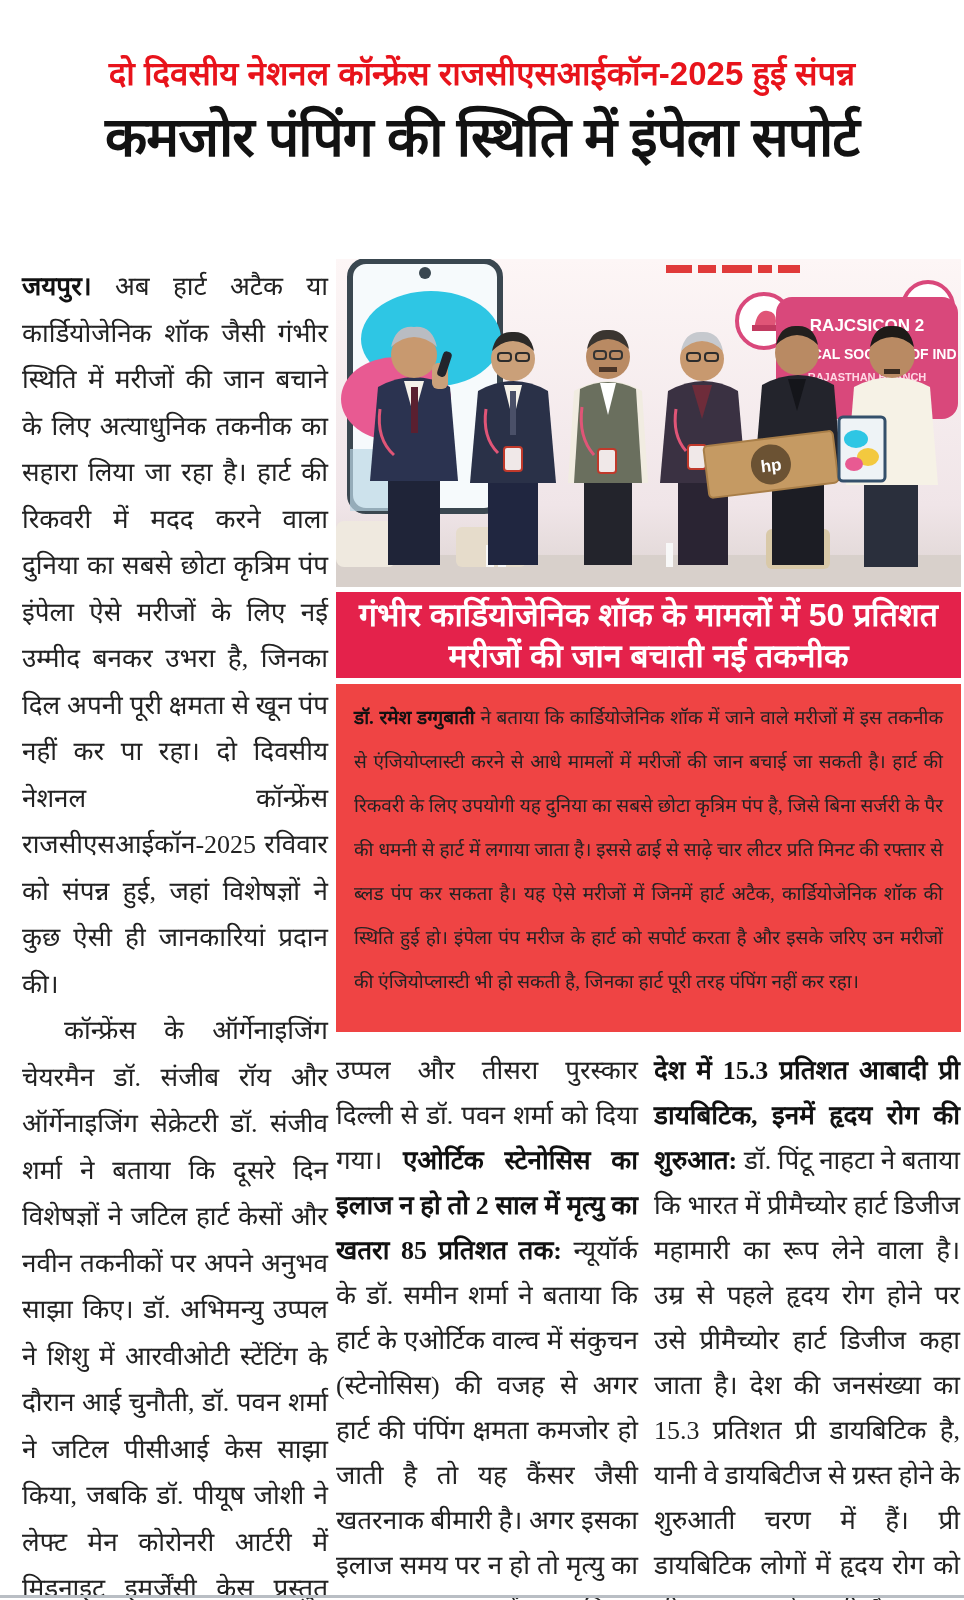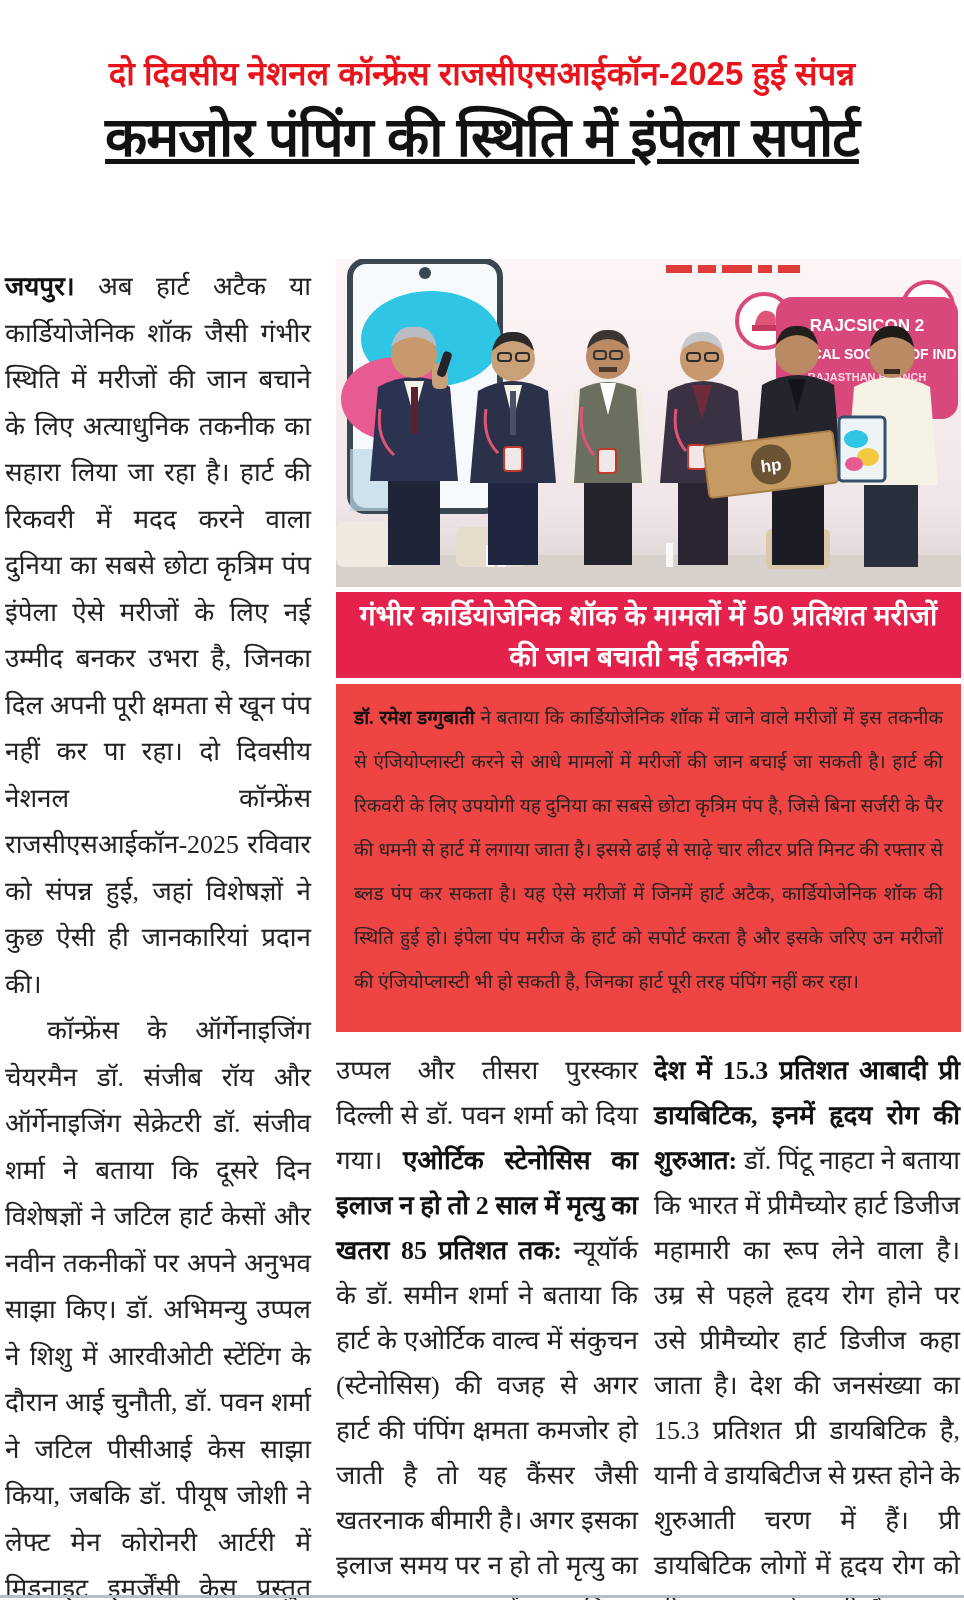--- a/index.html
+++ b/index.html
@@ -28,49 +28,49 @@
     position: absolute;
     left: 0; top: 88px; width: 964px;
     text-align: center;
     font-family: "Liberation Sans", "DejaVu Sans", sans-serif;
     font-weight: 800;
     font-size: 55px;
     line-height: 74px;
     color: #121212;
     letter-spacing: -1px;
   }
-  .headline div { white-space: nowrap; text-decoration: underline; }
+  .headline div { white-space: nowrap; }
   .col {
     position: absolute;
     text-align: justify;
     font-size: 26px;
     line-height: 46px;
     color: #222;
   }
-  .left-col  { left: 5px;  top: 252px;  width: 306px; height: 1315px; line-height: 46.5px; }
+  .left-col  { left: 22px;  top: 252px;  width: 306px; height: 1315px; line-height: 46.5px; }
   .mid-col   { left: 336px; top: 1036px; width: 302px; height: 540px; line-height: 45px; }
   .right-col { left: 654px; top: 1036px; width: 306px; height: 540px; line-height: 45px; }
   .para-indent { text-indent: 42px; }
   .bold { font-weight: 700; color: #111; }
   .photo-wrap {
     position: absolute;
     left: 336px; top: 247px;
     width: 625px; height: 328px;
     overflow: hidden;
     background: #f3edee;
   }
   .banner {
     position: absolute;
     left: 336px; top: 580px;
     width: 625px; height: 86px;
     background: #e4224b;
     color: #ffffff;
     font-family: "Liberation Sans", "DejaVu Sans", sans-serif;
     font-weight: 700;
-    font-size: 28px;
+    font-size: 32px;
     line-height: 41px;
     text-align: center;
     padding: 2px 10px 0 10px;
     display: flex;
     align-items: center;
     justify-content: center;
   }
   .highlight-box {
     position: absolute;
     left: 336px; top: 672px;

